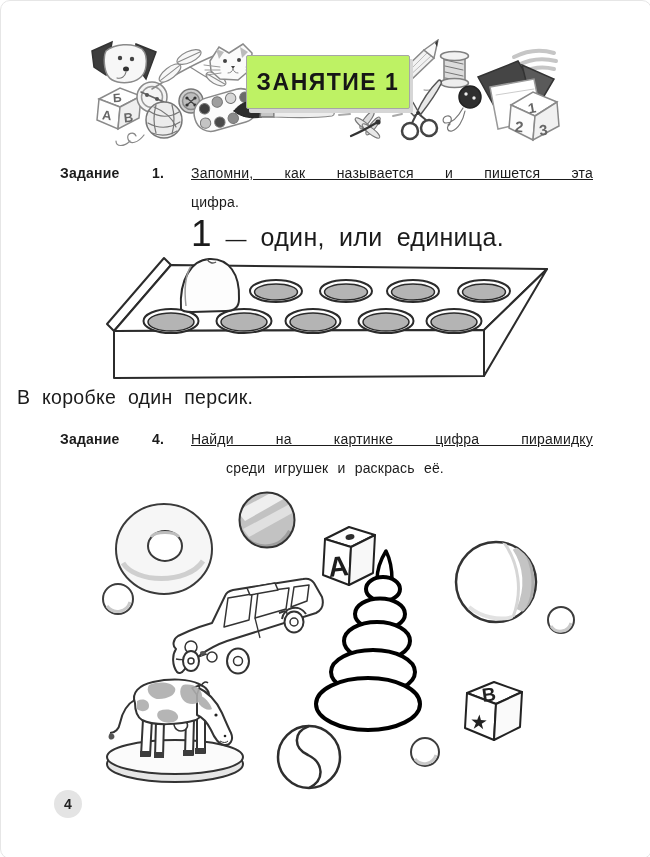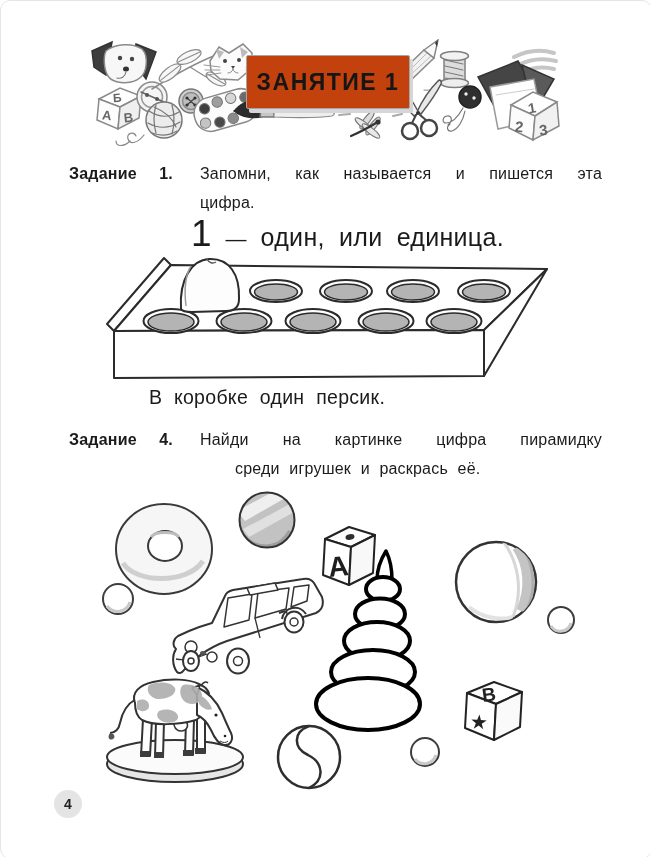--- a/index.html
+++ b/index.html
@@ -6,40 +6,40 @@
   .page{
     position:relative;width:650px;height:857px;margin:0 auto;
     background:#ffffff;color:#1b1b1b;
     font-family:"Liberation Sans",sans-serif;
     border:1px solid #e6e6e6;border-radius:10px;overflow:hidden;
   }
   
   .banner-svg{position:absolute;left:85px;top:38px;}
   .lesson-box{
     position:absolute;left:245px;top:54px;width:162px;height:52px;
-    background:#c2410c;border:1.5px solid #a6a6a6;border-radius:2px;
+    background:#bef264;border:1.5px solid #a6a6a6;border-radius:2px;
     box-shadow:3px 4px 0 #d6d6d6;
     display:flex;align-items:center;justify-content:center;
   }
   .lesson-box span{font-size:23px;font-weight:bold;letter-spacing:1.5px;color:#161616;}
   
-  .task{position:absolute;left:68px;width:533px;display:flex;font-size:16px;line-height:29px;letter-spacing:.2px;}
+  .task{position:absolute;left:59px;width:533px;display:flex;font-size:14px;line-height:29px;letter-spacing:.2px;}
   .task1{top:158px;} .task2{top:424px;}
   .task-label{width:104px;font-weight:bold;text-align:justify;text-align-last:justify;flex:none;margin-right:27px;}
   .task-text{flex:1;}
-  .jline{text-align:justify;text-align-last:justify;}
+  .jline{text-align:justify;text-align-last:justify;text-decoration:underline;}
   .l2{word-spacing:5px;margin-left:35px;}
   
   .digit-line{position:absolute;left:190px;top:212px;display:flex;align-items:baseline;}
   .digit-line .digit{font-size:37px;font-weight:normal;margin-right:14px;}
   .digit-line .dash{font-size:21px;margin-right:14px;}
   .digit-line .dname{font-size:25px;word-spacing:7px;letter-spacing:.3px;}
   
   .tray-svg{position:absolute;left:95px;top:253px;}
-  .tray-caption{position:absolute;left:8px;top:385px;width:516px;text-align:center;
+  .tray-caption{position:absolute;left:16px;top:385px;width:516px;
     font-size:19.5px;word-spacing:6px;letter-spacing:.3px;}
   .toys-svg{position:absolute;left:78px;top:488px;}
   
   .page-num{
     position:absolute;left:53px;top:789px;width:28px;height:28px;border-radius:50%;
     background:#e4e4e4;display:flex;align-items:center;justify-content:center;
     font-size:14px;font-weight:bold;color:#222;
   }
   svg text{font-family:"Liberation Sans",sans-serif;}
 </style>

